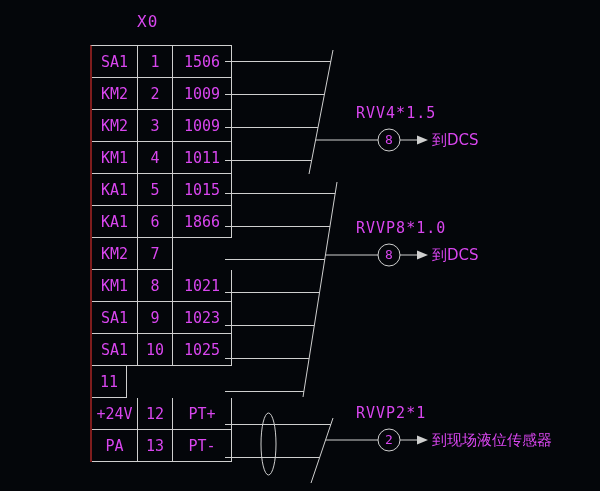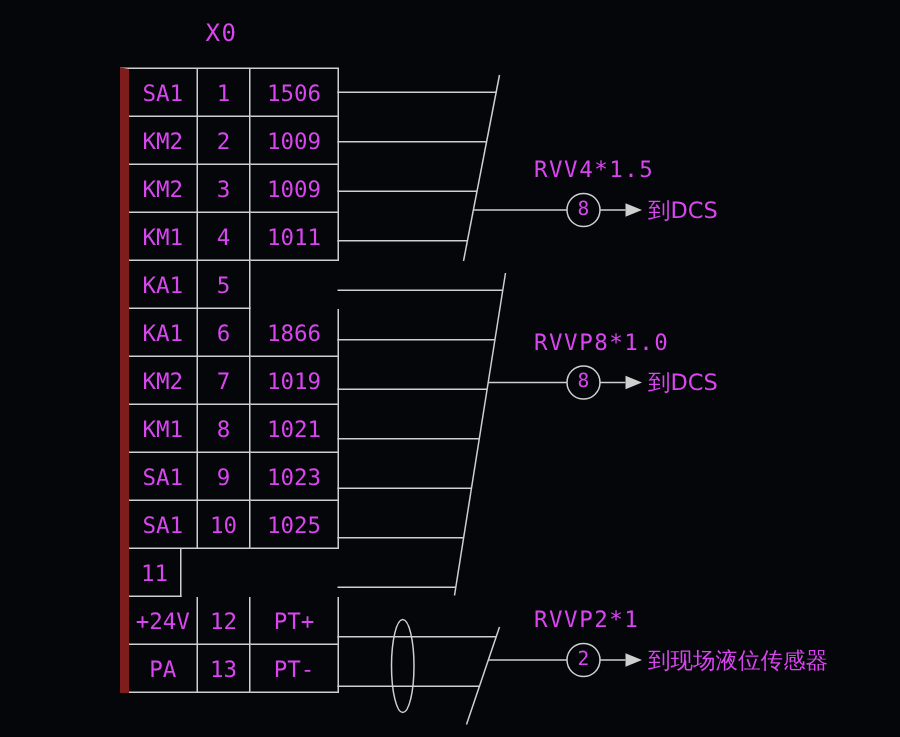--- a/index.html
+++ b/index.html
@@ -2,22 +2,22 @@
 <html><head>
 <meta charset="utf-8">
 <style>
   html,body{margin:0;padding:0;background:#04060a;}
   #canvas{
     position:relative;width:600px;height:491px;background:#04060a;overflow:hidden;
     font-family:"DejaVu Sans Mono","Liberation Mono",monospace;color:#d946ef;
   }
   #x0-title{position:absolute;left:137px;top:12px;font-size:16px;letter-spacing:1px;}
   #terminal-table{
-    position:absolute;left:80px;top:45px;
-    border-top:1px solid #cfcfcf;border-left:6px solid #7f1d1d;
+    position:absolute;left:90px;top:45px;
+    border-top:1px solid #cfcfcf;border-left:2px solid #7f1d1d;
   }
   .trow{display:flex;height:32px;}
   .tcell{
     border-right:1px solid #cfcfcf;border-bottom:1px solid #cfcfcf;
     display:flex;align-items:center;justify-content:center;
     font-size:15px;white-space:nowrap;
   }
   .c1{width:45px;}
   .c2{width:34px;}
   .c3{width:58px;}
@@ -50,30 +50,30 @@
       <div class="tcell c3">1009</div>
     </div>
     <div class="trow">
       <div class="tcell c1">KM1</div>
       <div class="tcell c2">4</div>
       <div class="tcell c3">1011</div>
     </div>
     <div class="trow">
       <div class="tcell c1">KA1</div>
       <div class="tcell c2">5</div>
+      <div class="tcell c3">1015</div>
     </div>
     <div class="trow">
       <div class="tcell c1">KA1</div>
       <div class="tcell c2">6</div>
       <div class="tcell c3">1866</div>
     </div>
     <div class="trow">
       <div class="tcell c1">KM2</div>
       <div class="tcell c2">7</div>
-      <div class="tcell c3">1019</div>
     </div>
     <div class="trow">
       <div class="tcell c1">KM1</div>
       <div class="tcell c2">8</div>
       <div class="tcell c3">1021</div>
     </div>
     <div class="trow">
       <div class="tcell c1">SA1</div>
       <div class="tcell c2">9</div>
       <div class="tcell c3">1023</div>

